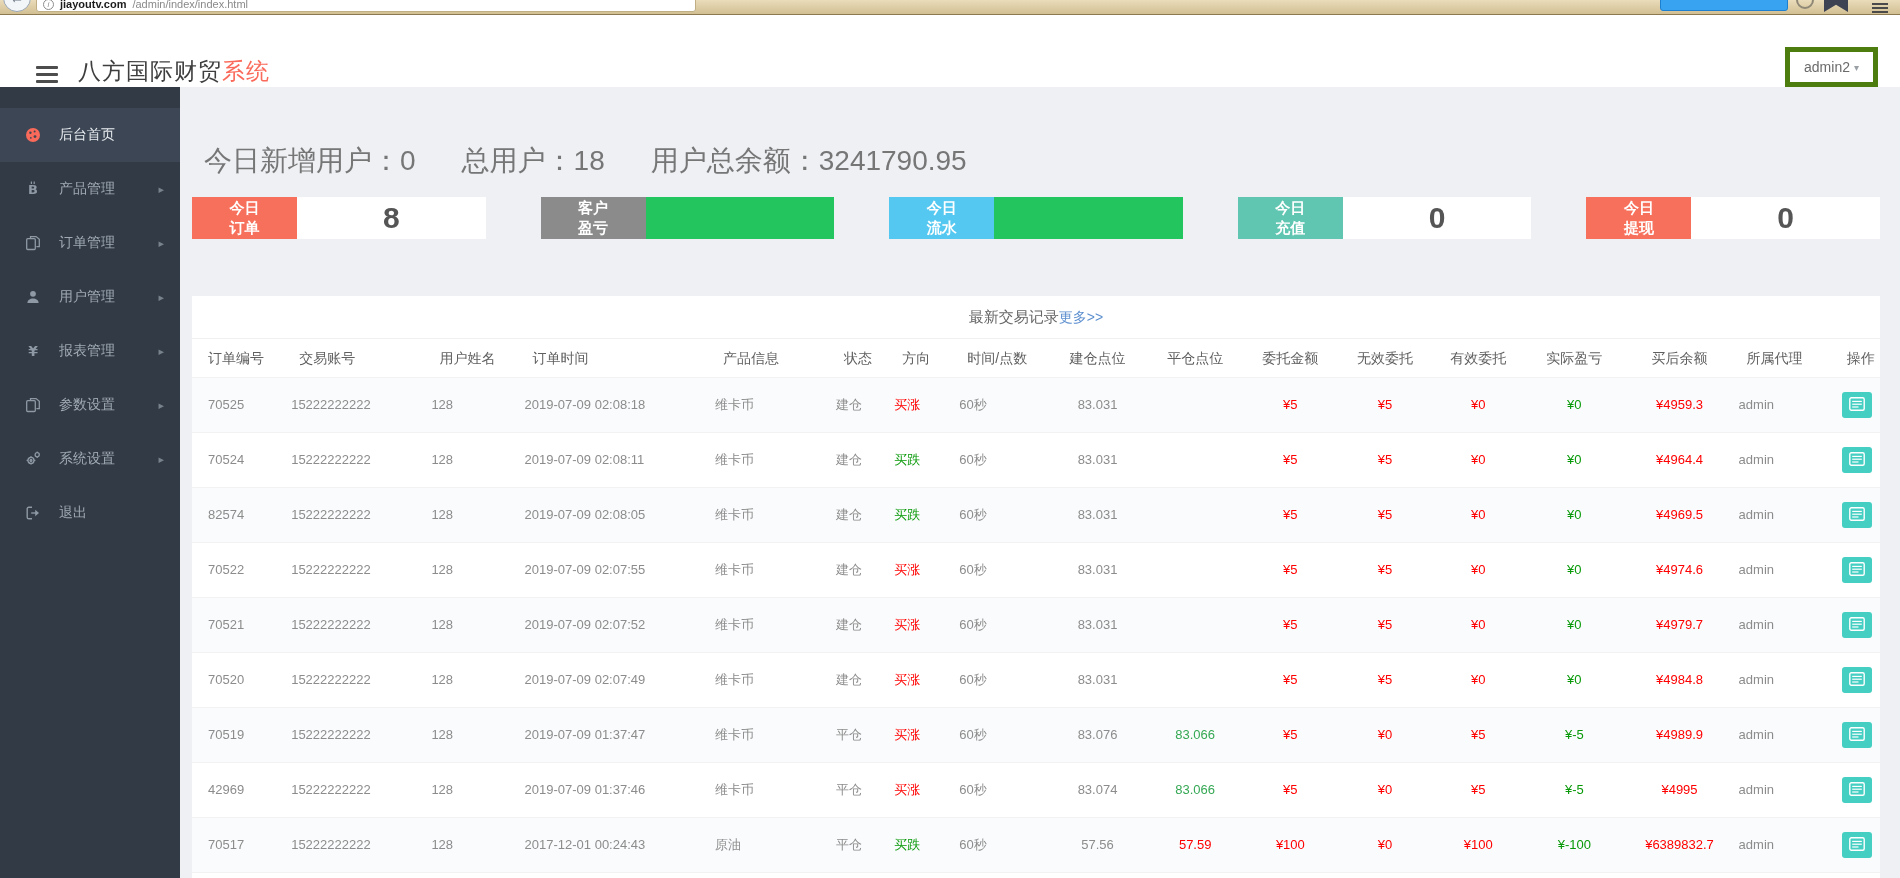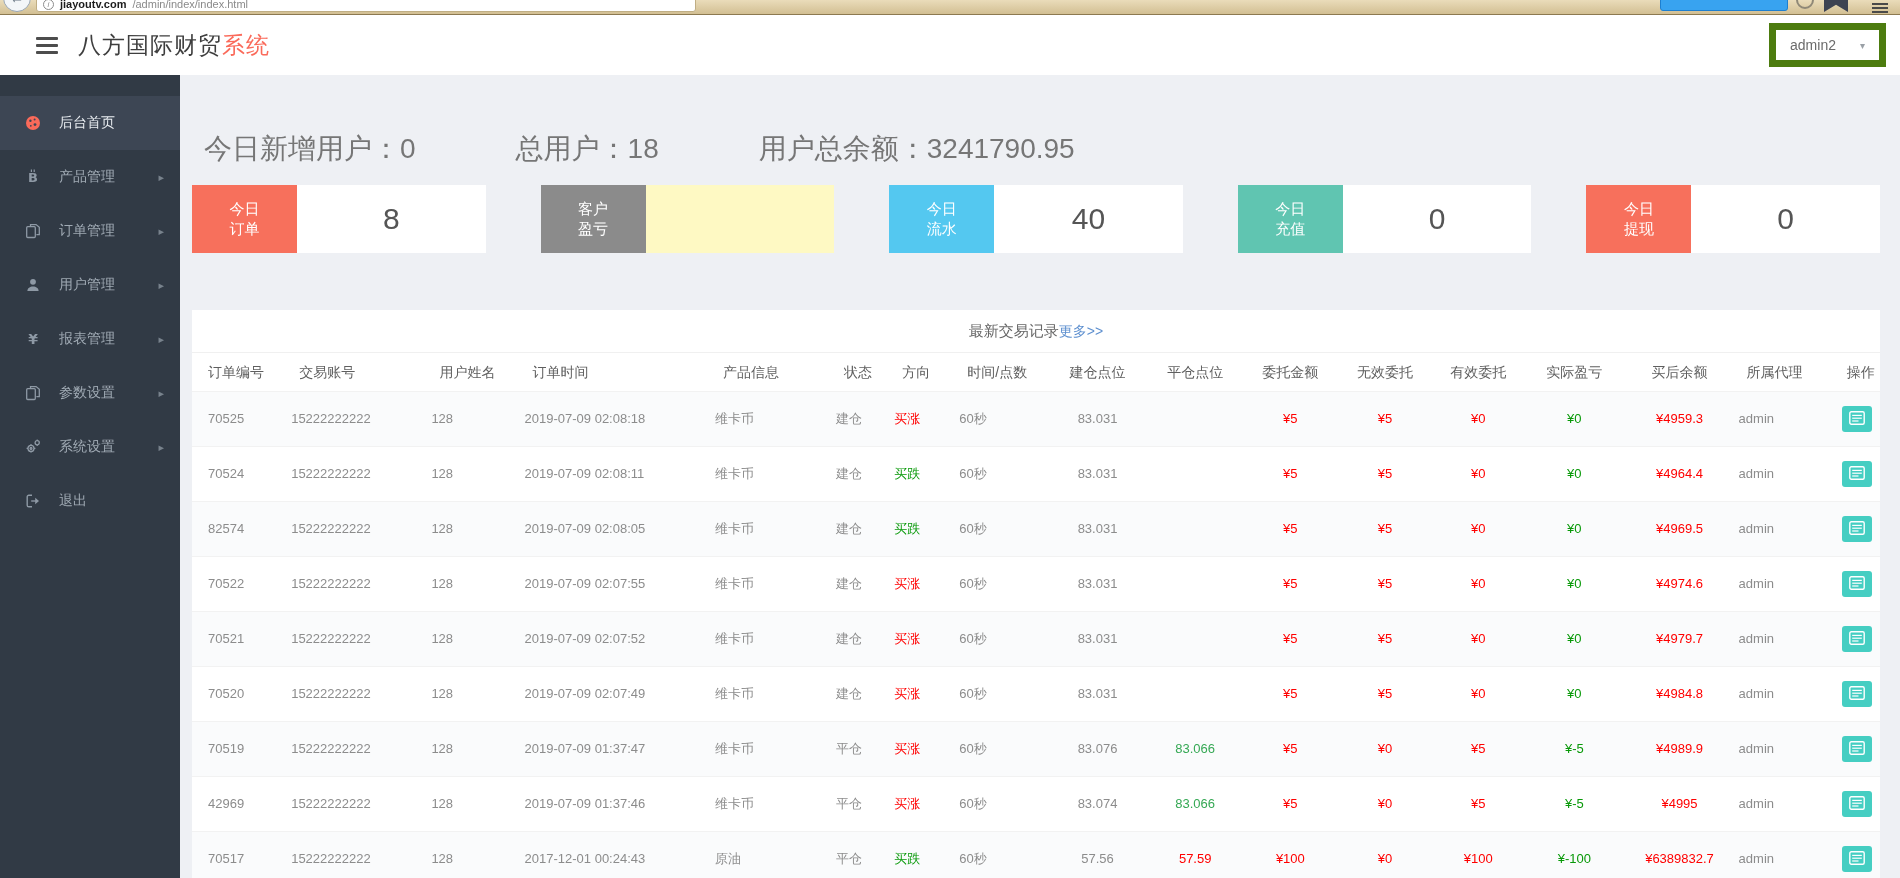--- a/index.html
+++ b/index.html
@@ -21,40 +21,40 @@
     border:1px solid #c0ae84; border-radius:3px; display:flex; align-items:flex-end; padding:0 6px 1px 6px; gap:6px; font-size:11px; }
   .info-icon{ width:11px; height:11px; border:1px solid #8d8d8d; border-radius:50%; color:#8d8d8d; font-size:8px; line-height:9px; text-align:center; flex:0 0 auto; font-style:italic; }
   .url-host{ color:#1b1b1b; font-weight:bold; white-space:nowrap; }
   .url-path{ color:#8a8a8a; white-space:nowrap; }
   .browser-btn-blue{ position:absolute; right:112px; top:-13px; width:128px; height:24px; border-radius:3px; background:#38a3f0; border:1px solid #1d7fd0; }
   .reload-circle{ position:absolute; right:86px; top:-9px; width:18px; height:18px; border-radius:50%; border:2px solid #8f8877; background:transparent; }
   .flag-shape{ position:absolute; right:52px; top:-7px; width:24px; height:19px; background:#3d4352; clip-path:polygon(0 0,100% 0,100% 100%,50% 62%,0 100%); }
   .browser-menu{ position:absolute; right:12px; top:1px; width:16px; }
   .browser-menu i{ display:block; height:2px; background:#4a4a4a; margin:2px 0; }
   
-  .app-header{ height:60px; background:#fff; display:flex; align-items:center; padding:0 14px 0 36px; }
+  .app-header{ height:72px; background:#fff; display:flex; align-items:flex-end; padding:0 22px 0 36px; }
   .hamburger{ width:22px; margin-right:20px; cursor:pointer; }
   .hamburger i{ display:block; height:3px; background:#4d4d4d; margin:4px 0; border-radius:1px; }
   .app-title{ font-size:23px; color:#3e3e3e; letter-spacing:1px; font-weight:400; }
   .app-title .accent{ color:var(--accent); }
-  .user-box{ margin-left:auto; background:#fff; border:7px solid #4d7c0f; padding:7px 14px; font-size:14px; color:#6b6b6b; display:flex; align-items:center; gap:24px; cursor:pointer; }
+  .user-box{ margin-left:auto; background:#fff; border:5px solid #4d7c0f; padding:7px 14px; font-size:14px; color:#6b6b6b; display:flex; align-items:center; gap:4px; cursor:pointer; }
   .caret{ font-size:10px; color:#9aa0a6; }
   
   .layout{ display:flex; height:803px; }
   .sidebar{ width:180px; background:var(--sb-bg); padding-top:21px; flex:0 0 auto; }
   .side-item{ height:54px; display:flex; align-items:center; padding:0 16px 0 25px; color:#a0aab4; font-size:14px; cursor:pointer;gap:9px; }
   .side-item .s-icon{ width:16px; height:16px; margin-right:9px; color:#8e99a5; flex:0 0 auto; }
   .side-item .arrow{ margin-left:auto; font-size:11px; color:#78828c; }
   .side-item.active{ background:var(--sb-active); color:#e8ecf0; }
   .side-item.active .s-icon{ color:var(--accent); }
   
   .main{ flex:1; padding:0 20px 0 12px; overflow:hidden; }
-  .stats-line{ margin:54px 0 0 12px; height:40px; display:flex; align-items:center; gap:100px; font-size:28px; color:#767676; }
+  .stats-line{ margin:54px 0 0 12px; height:40px; display:flex; align-items:center; gap:46px; font-size:28px; color:#767676; }
   .cards{ display:flex; gap:55px; margin-top:16px; }
-  .card{ flex:1; height:68px; display:flex; background:#fef9c3; }
+  .card{ flex:1; height:42px; display:flex; background:#22c55e;font-weight:bold; }
   .card-label{ width:105px; flex:0 0 auto; color:#fff; font-size:15px; display:flex; flex-direction:column; align-items:center; justify-content:center; line-height:1.35; }
   .card-value{ flex:1; display:flex; align-items:center; justify-content:center; font-size:30px; color:#555; background:#fff; }
   
   .panel{ margin-top:57px; background:#fff; }
   .panel-head{ display:flex; justify-content:center; align-items:center; padding:12px 18px 11px 18px; border-bottom:1px solid #f0f0f0; }
   .panel-title{ font-size:15px; color:#666; }
   .more-link{ font-size:14px; color:var(--link); text-decoration:none; cursor:pointer; }
   table{ width:100%; border-collapse:collapse; table-layout:fixed; font-size:13px; color:#8c8c8c; }
   th{ text-align:left; font-weight:400; color:#5f5f5f; font-size:14px; padding:12px 12px; line-height:14px; white-space:nowrap; }
   td{ padding:14px 4px; line-height:14px; border-top:1px solid #f2f2f2; white-space:nowrap; overflow:hidden; }
@@ -197,21 +197,20 @@
           <div class="card-label" style="background:#8b8b8b">
             <span>客户</span>
             <span>盈亏</span>
           </div>
         </div>
         <div class="card">
           <div class="card-label" style="background:#54c8f0">
             <span>今日</span>
             <span>流水</span>
           </div>
-          <div class="card-value">40</div>
         </div>
         <div class="card">
           <div class="card-label" style="background:#60c5b1">
             <span>今日</span>
             <span>充值</span>
           </div>
           <div class="card-value">0</div>
         </div>
         <div class="card">
           <div class="card-label" style="background:#f7705c">

